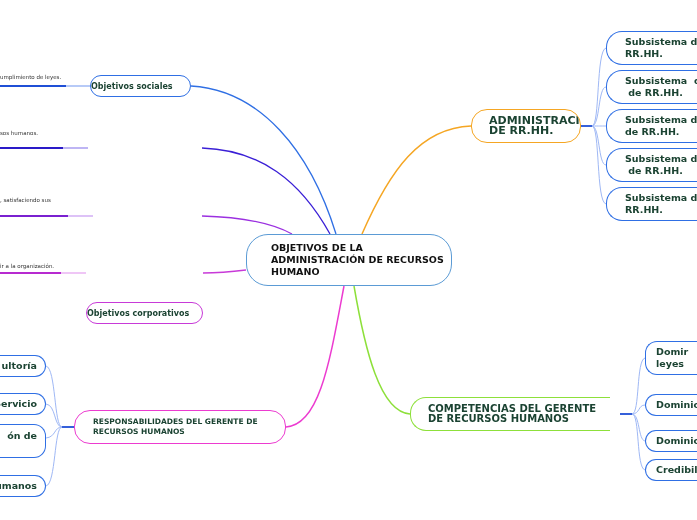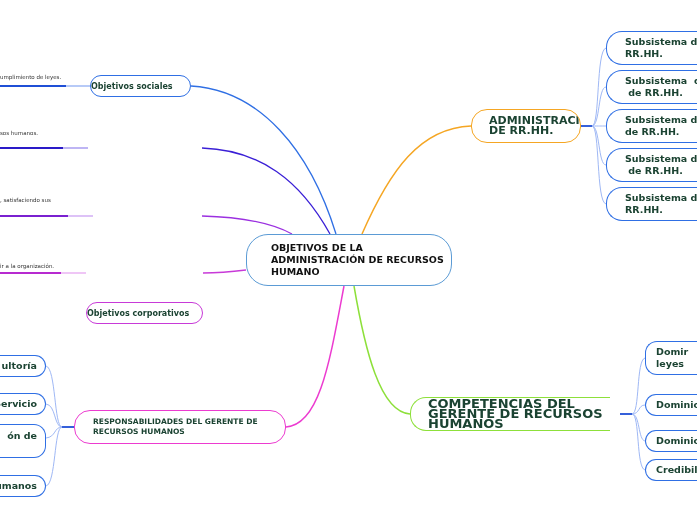--- a/index.html
+++ b/index.html
@@ -93,21 +93,21 @@
       padding-left: 18px;
       white-space: pre;
     }
 
     
     .comp {
       left: 410px; top: 397px; width: 200px; height: 34px;
       border-color: #8de03a;
       border-radius: 16px 0 0 16px;
       border-right: none;
-      font-size: 13px;
+      font-size: 10px;
       line-height: 10px;
       padding-left: 17px;
       white-space: normal;
     }
     .dom {
       left: 645px; width: 60px;
       border-color: #2f6fe4;
       border-width: 1px;
       border-radius: 12px 0 0 12px;
       border-right: none;

